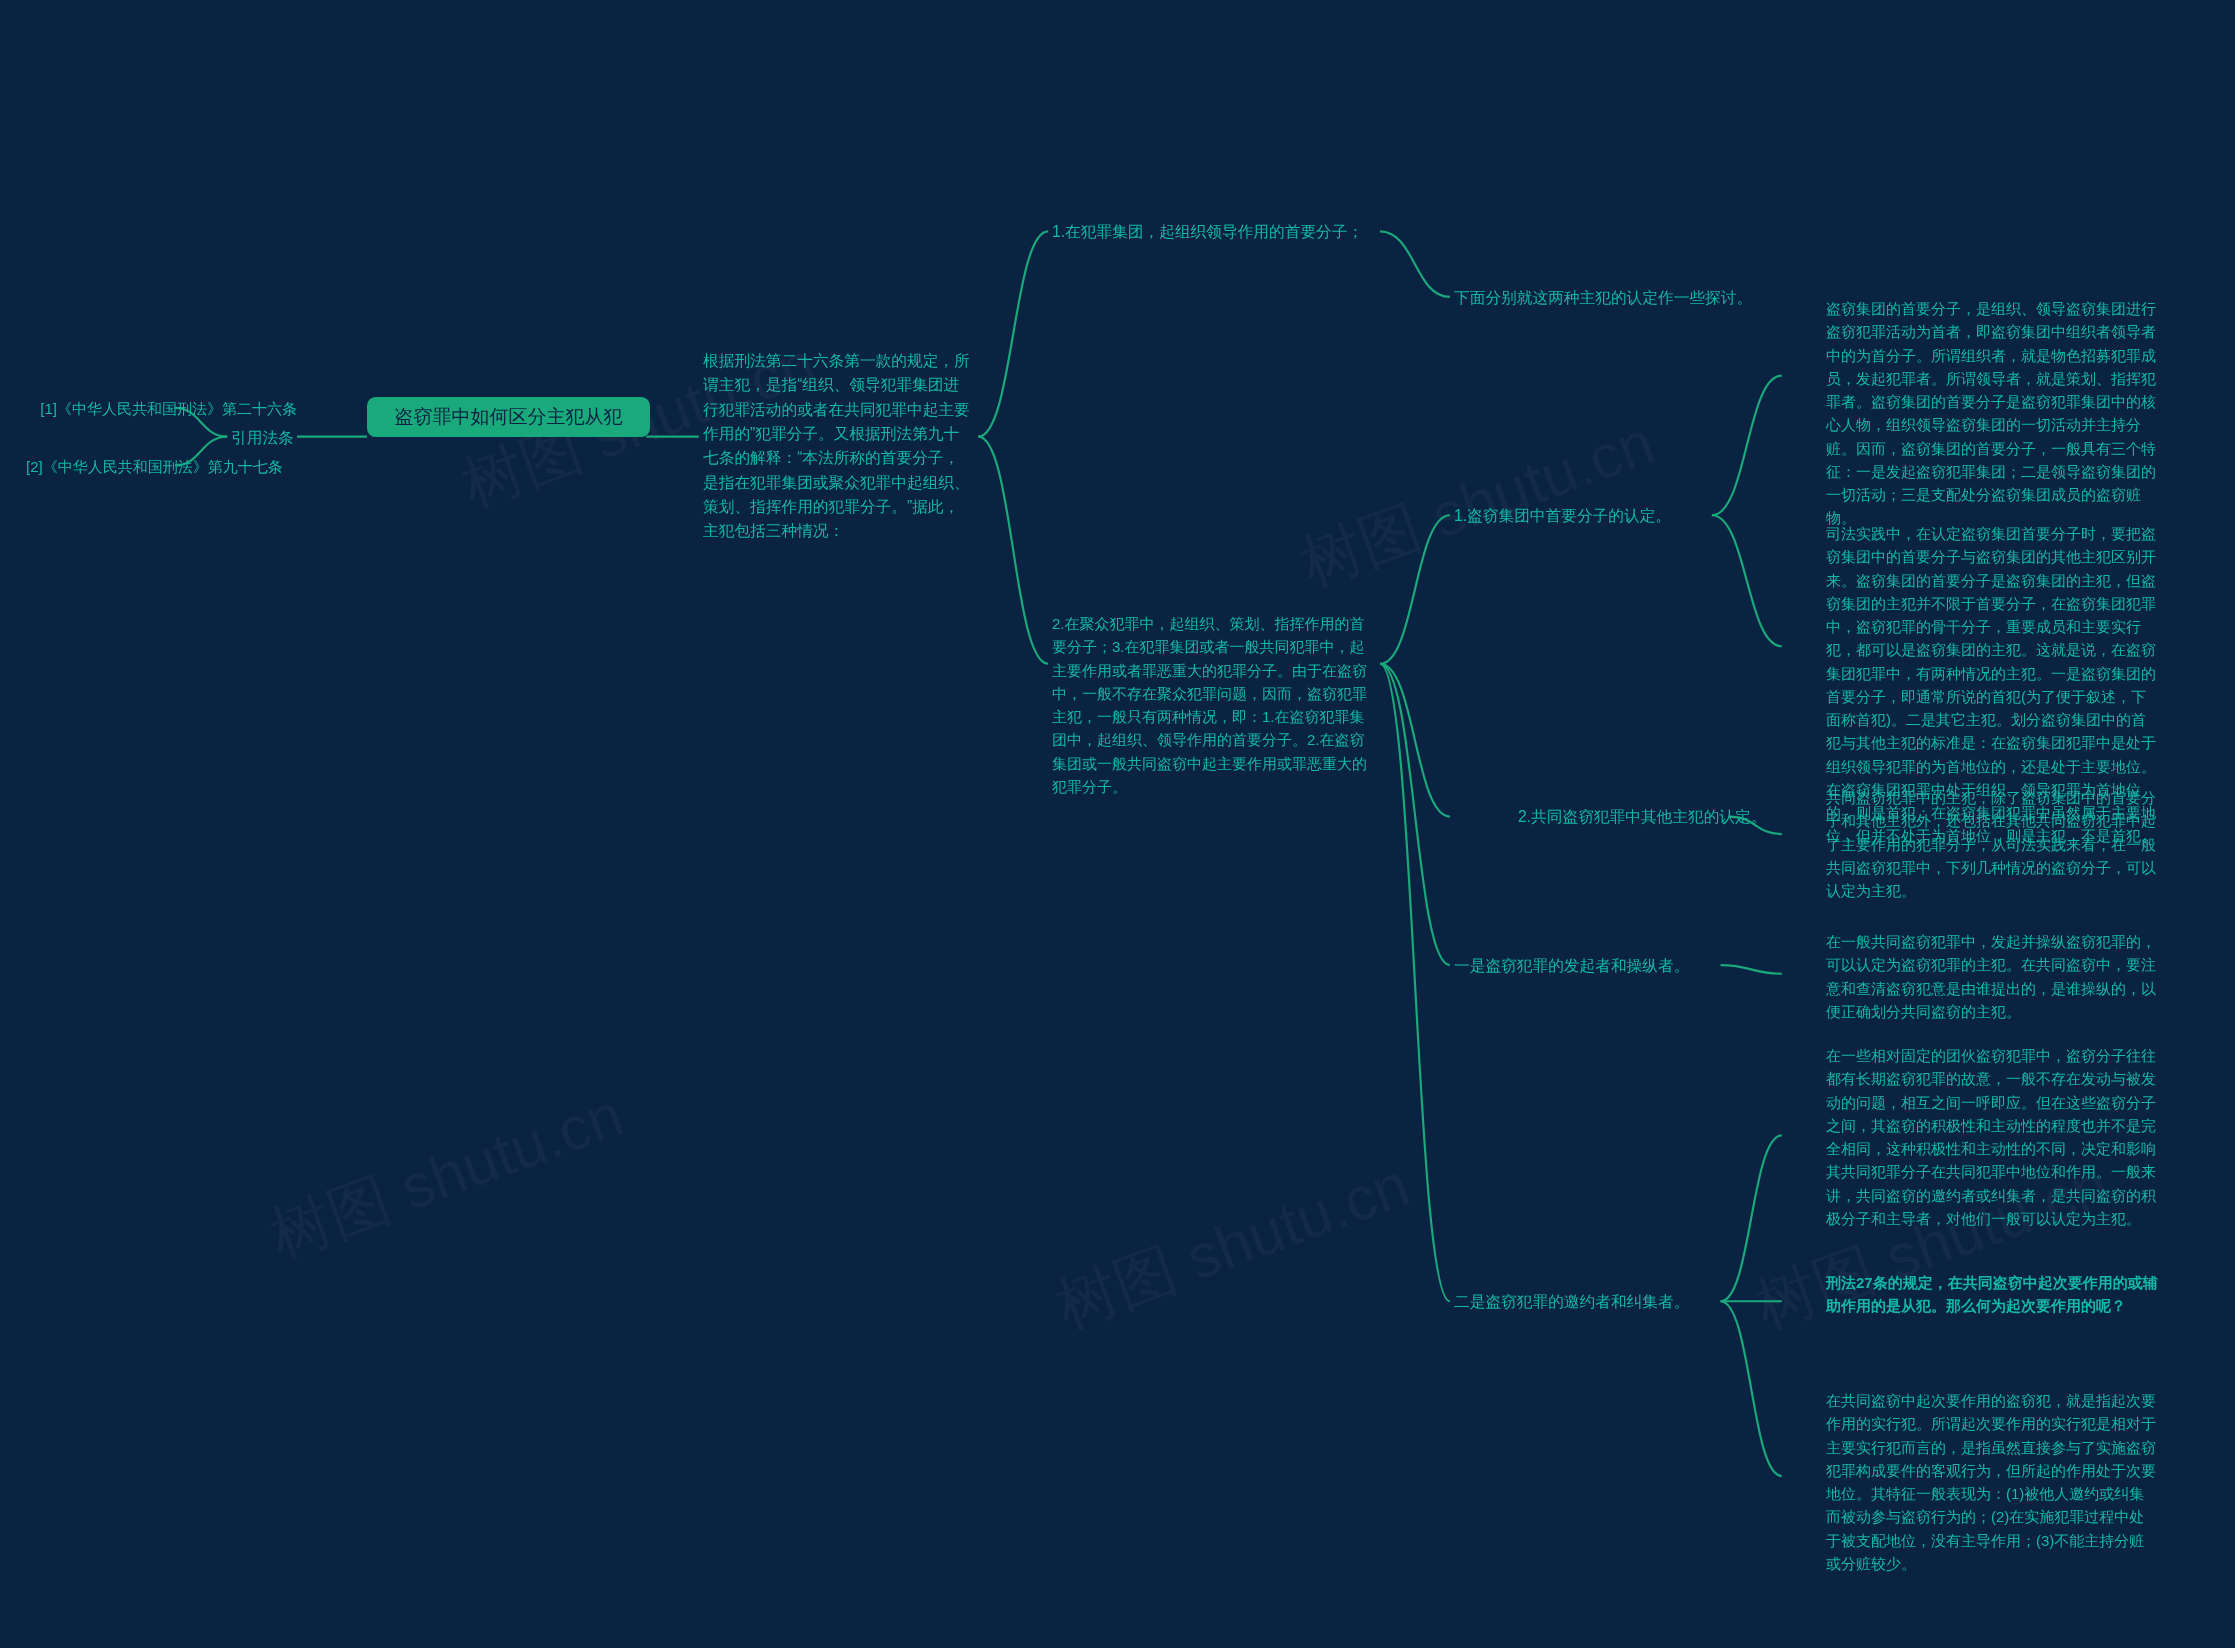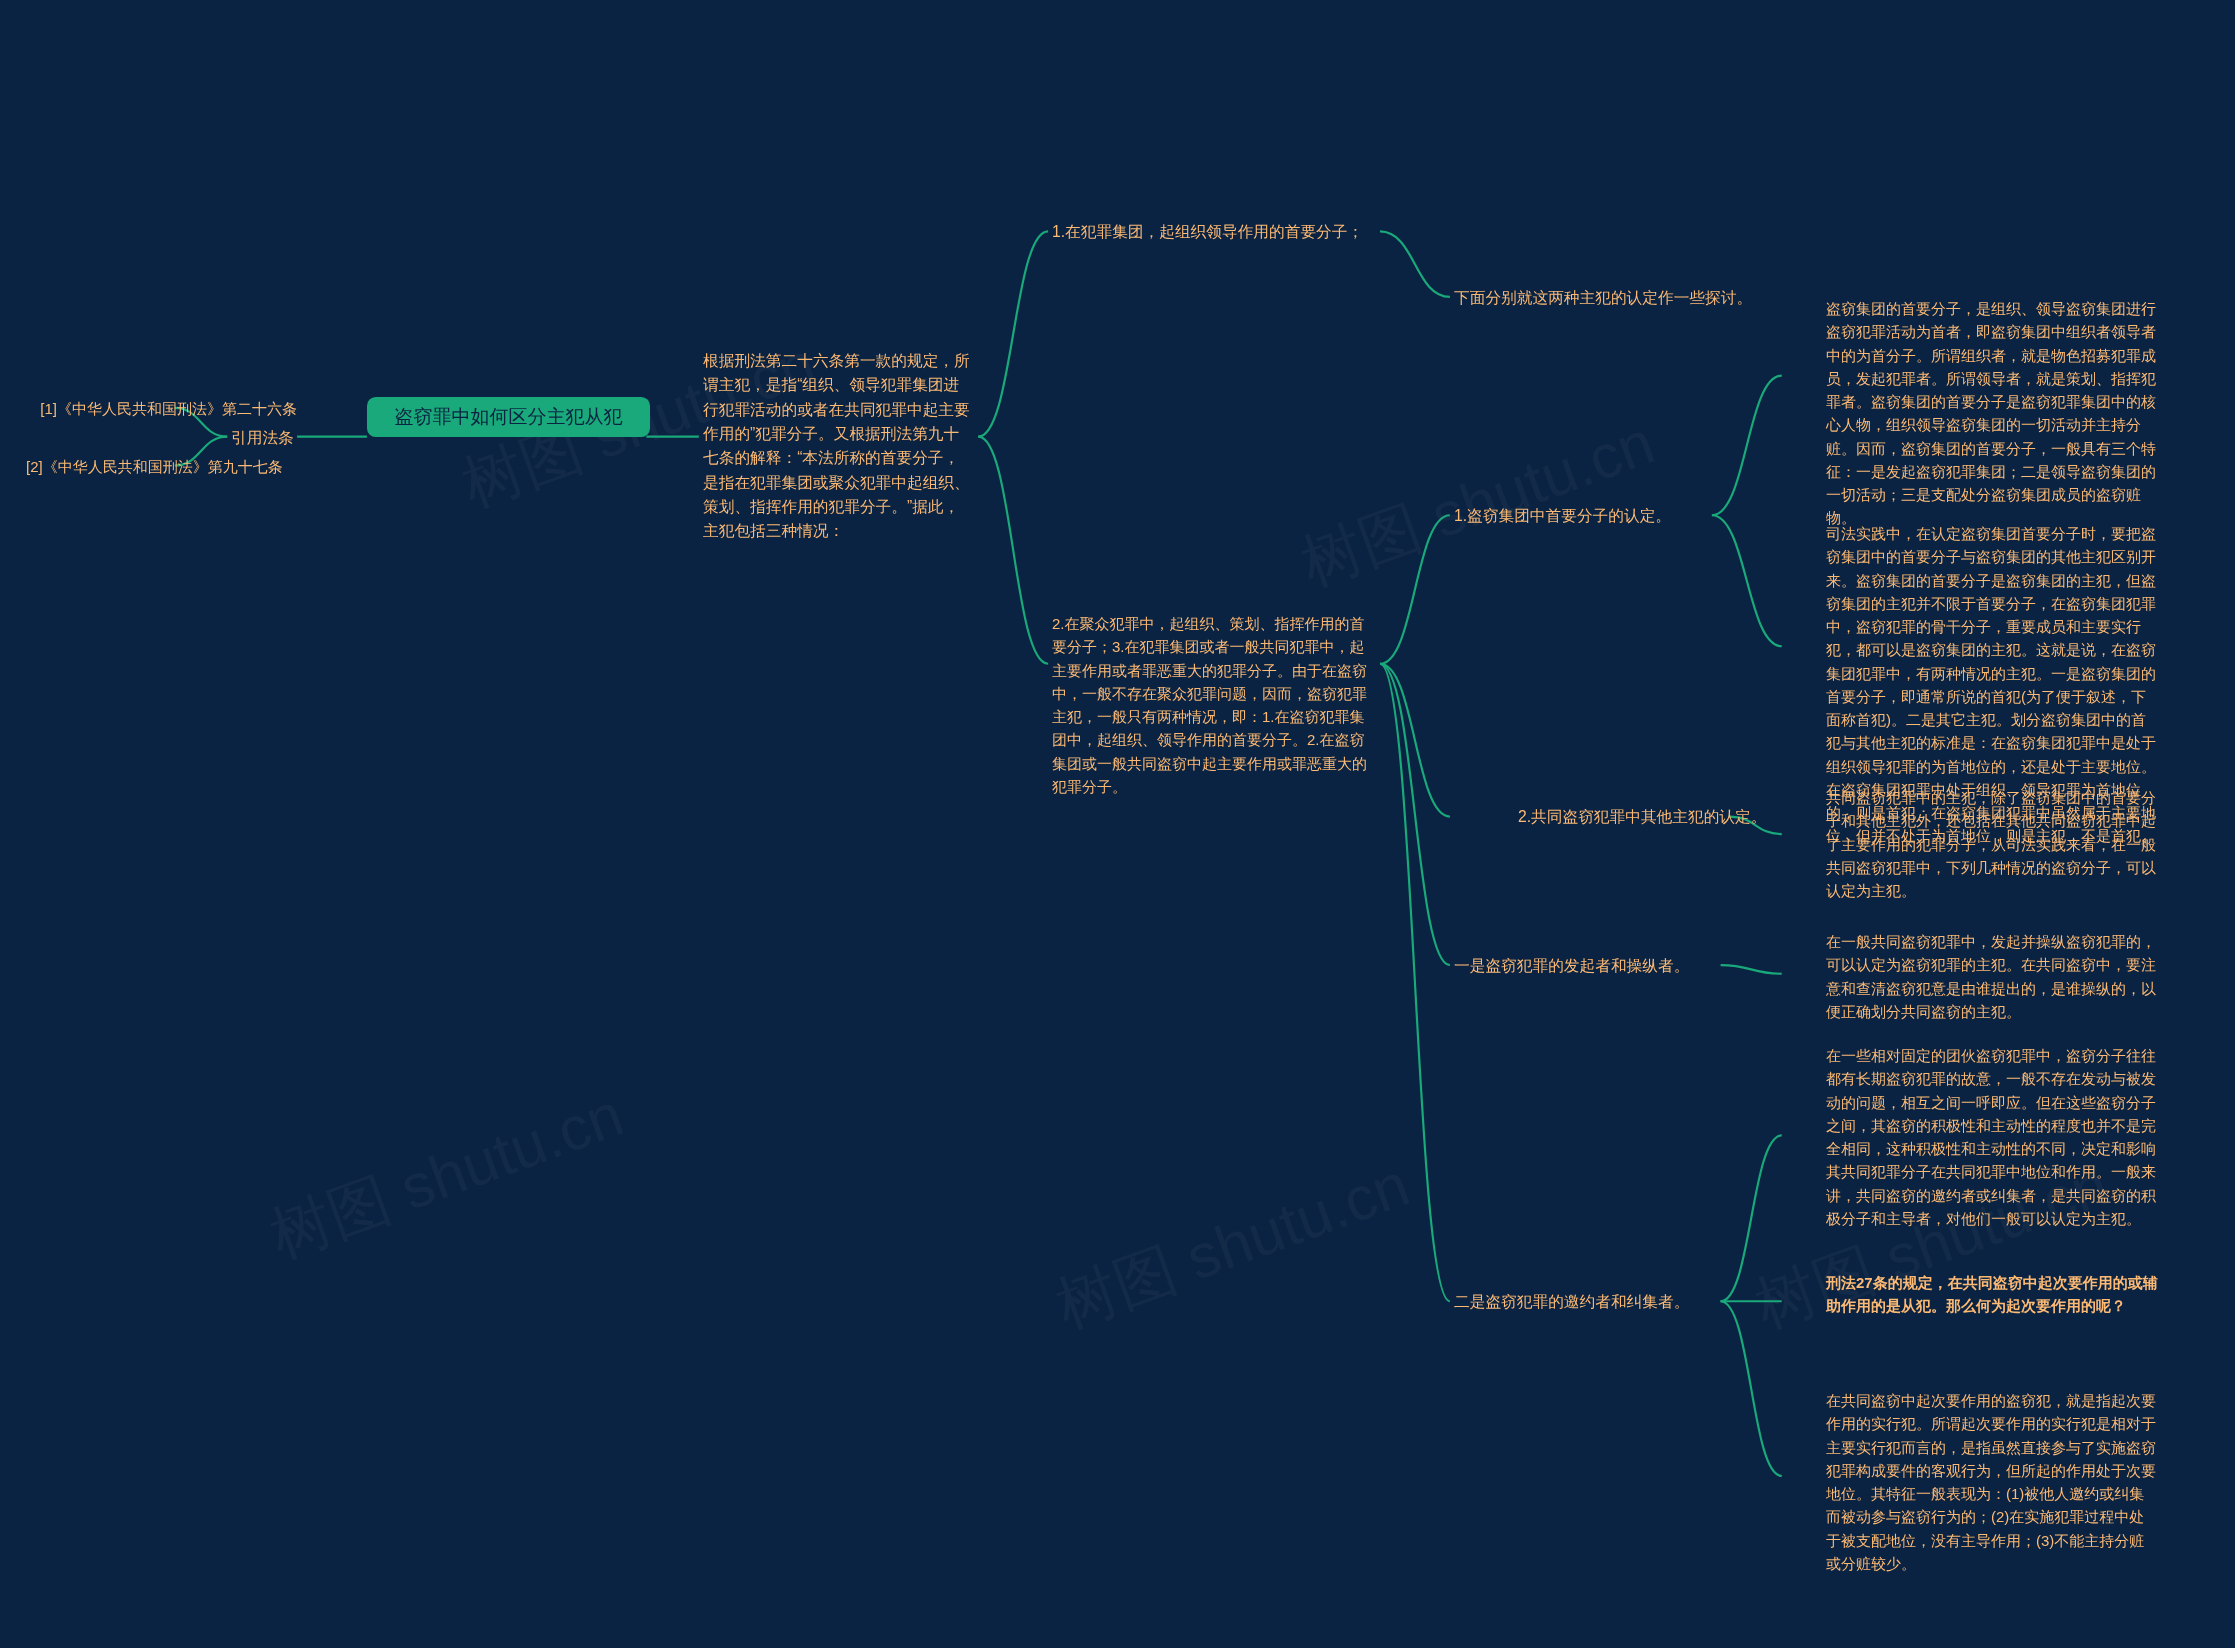--- a/index.html
+++ b/index.html
@@ -29,21 +29,21 @@
     height:1648px;
     pointer-events:none;
   }
   svg path,svg line{
     stroke:#1aa97b;
     stroke-width:2.5;
     fill:none;
   }
   .node{
     position:absolute;
-    color:#fdba74;
+    color:#14b8a6;
     line-height:1.55;
     font-size:15.7px;
   }
   .root{
     background:#1aa97b;
     color:#0a2342;
     border-radius:8.7px;
     padding:5px 19px;
     width:245px;
     text-align:center;

